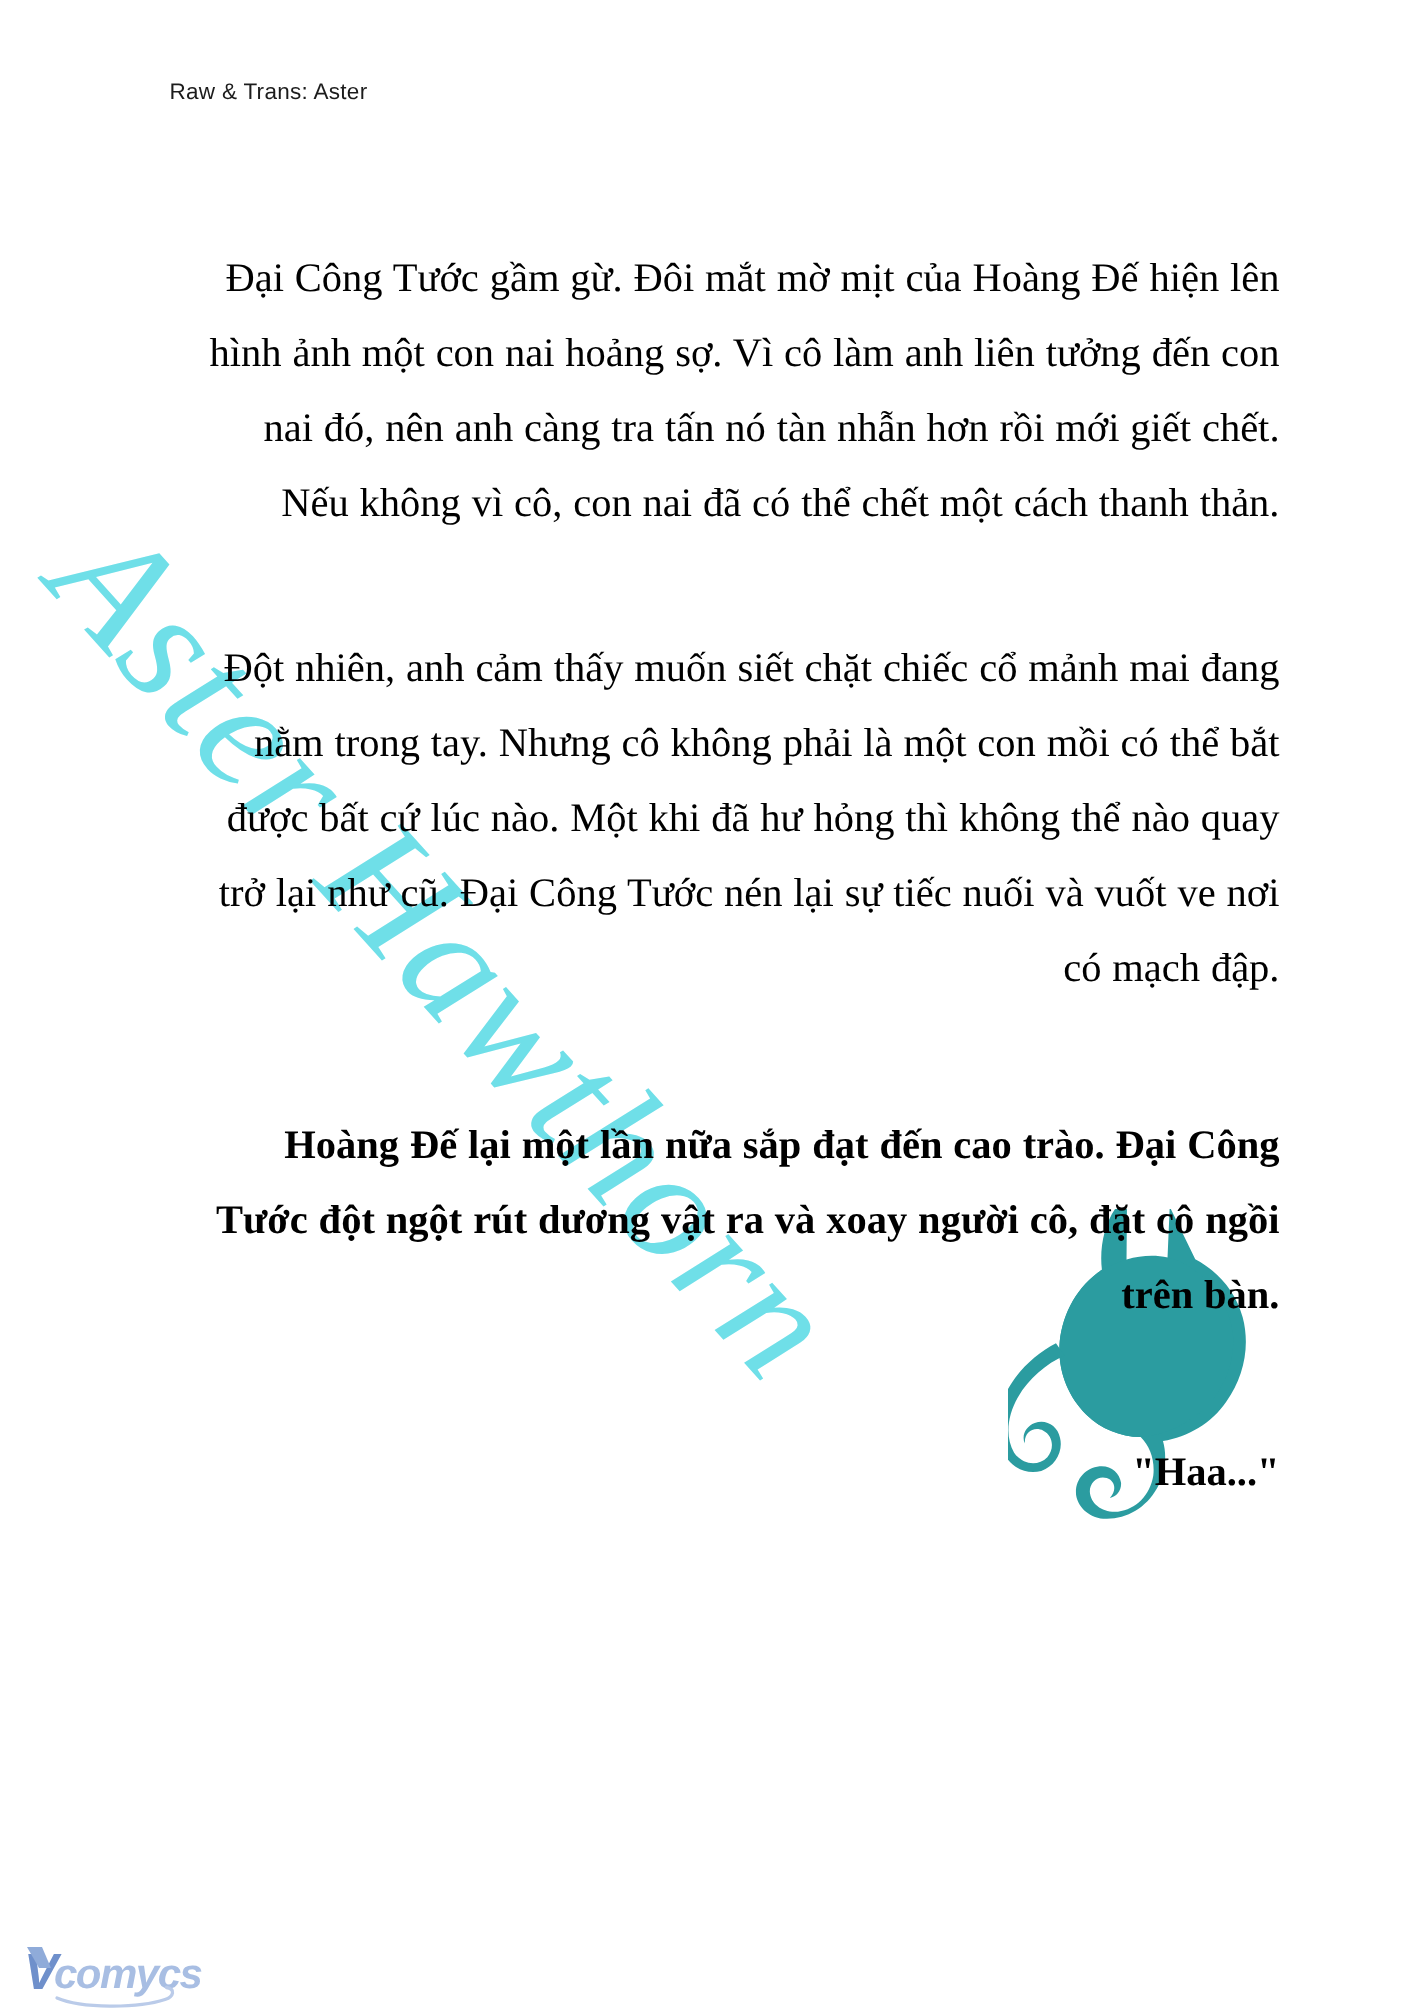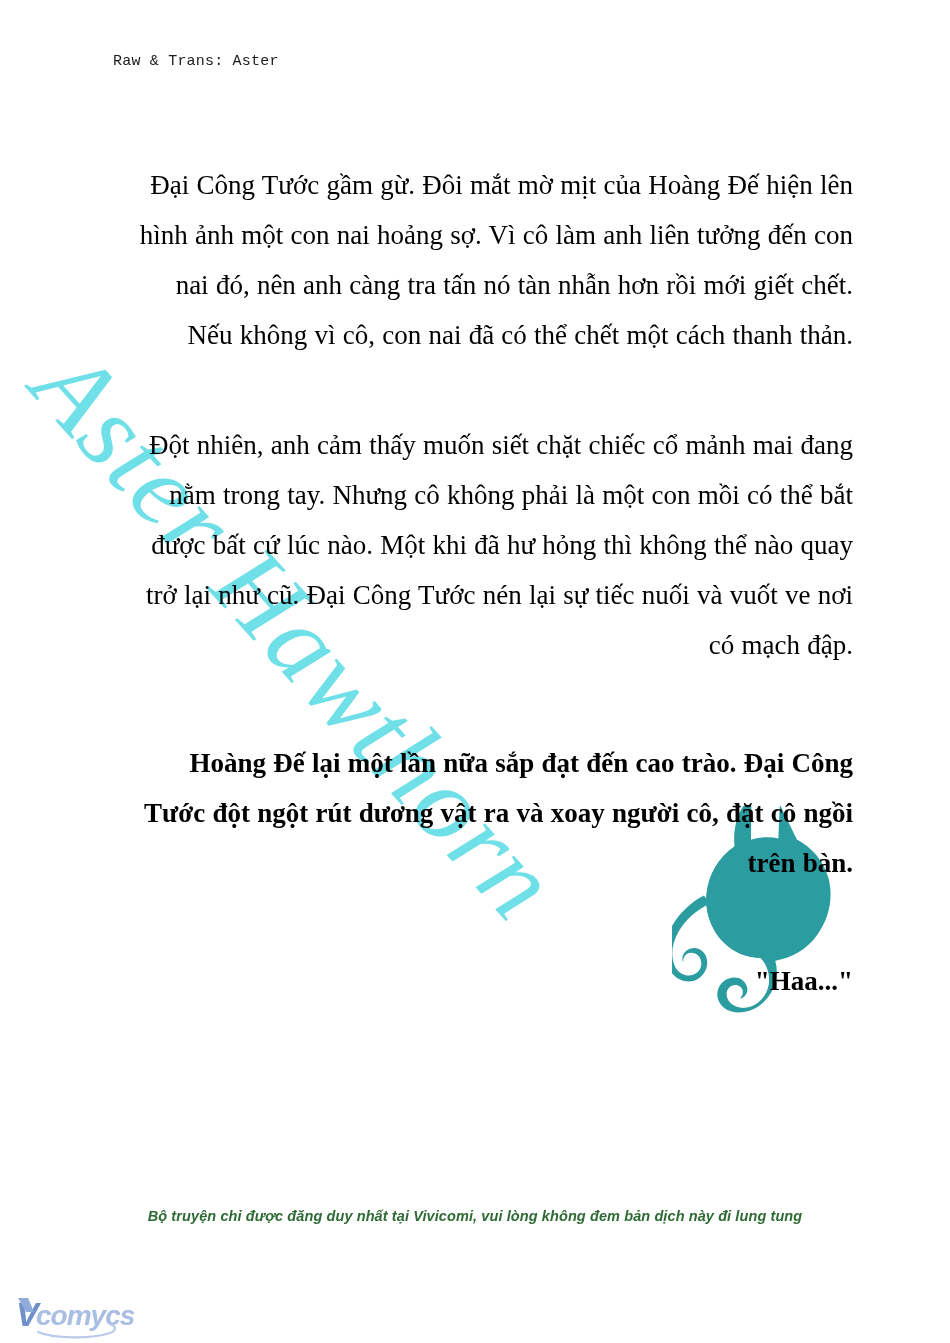--- a/index.html
+++ b/index.html
@@ -23,21 +23,21 @@
     height: 1343px;
     background: #ffffff;
     overflow: hidden;
   }
 
   
   .header {
     position: absolute;
     left: 113px;
     top: 52px;
-    font-family: Liberation Mono, monospace;
+    font-family: Liberation Sans, sans-serif;
     font-size: 15px;
     line-height: 20px;
     color: #1c1c1c;
     letter-spacing: 0.2px;
     white-space: nowrap;
   }
 
   
   .wm-text {
     position: absolute;
@@ -188,21 +188,20 @@
   </div>
 
   <div class="body-col">
     <p class="para">Đại Công Tước gầm gừ. Đôi mắt mờ mịt của Hoàng Đế hiện lên hình ảnh một con nai hoảng sợ. Vì cô làm anh liên tưởng đến con nai đó, nên anh càng tra tấn nó tàn nhẫn hơn rồi mới giết chết. Nếu không vì cô, con nai đã có thể chết một cách thanh thản.</p>
     <p class="para">Đột nhiên, anh cảm thấy muốn siết chặt chiếc cổ mảnh mai đang nằm trong tay. Nhưng cô không phải là một con mồi có thể bắt được bất cứ lúc nào. Một khi đã hư hỏng thì không thể nào quay trở lại như cũ. Đại Công Tước nén lại sự tiếc nuối và vuốt ve nơi có mạch đập.</p>
     <p class="para tight-gap">Hoàng Đế lại một lần nữa sắp đạt đến cao trào. Đại Công Tước đột ngột rút dương vật ra và xoay người cô, đặt cô ngồi trên bàn.</p>
     <p class="para tight-gap">"Haa..."</p>
   </div>
 
   <div class="footer">
-    <div class="footer-line">Bộ truyện chỉ được đăng duy nhất tại Vivicomi, vui lòng không đem bản dịch này đi lung tung</div>
   </div>
 
   <div class="brand">
     <svg viewBox="0 0 150 48" xmlns="http://www.w3.org/2000/svg" aria-hidden="true">
       <g font-family="Liberation Sans, DejaVu Sans, sans-serif" font-weight="bold" font-style="italic">
         <text x="2" y="34" font-size="34" fill="#6f90cb" letter-spacing="-1">V</text>
         <text x="22" y="33" font-size="28" fill="#a8bee3" letter-spacing="-1">comycs</text>
       </g>
       <path d="M 24 40 C 40 47 78 47 96 41 C 102 39 103 34 97 33" fill="none" stroke="#bacbe9" stroke-width="2.2" stroke-linecap="round"></path>
       <path d="M 4 6 L 14 6 L 20 20 L 12 20 Z" fill="#8fabd9"></path>

